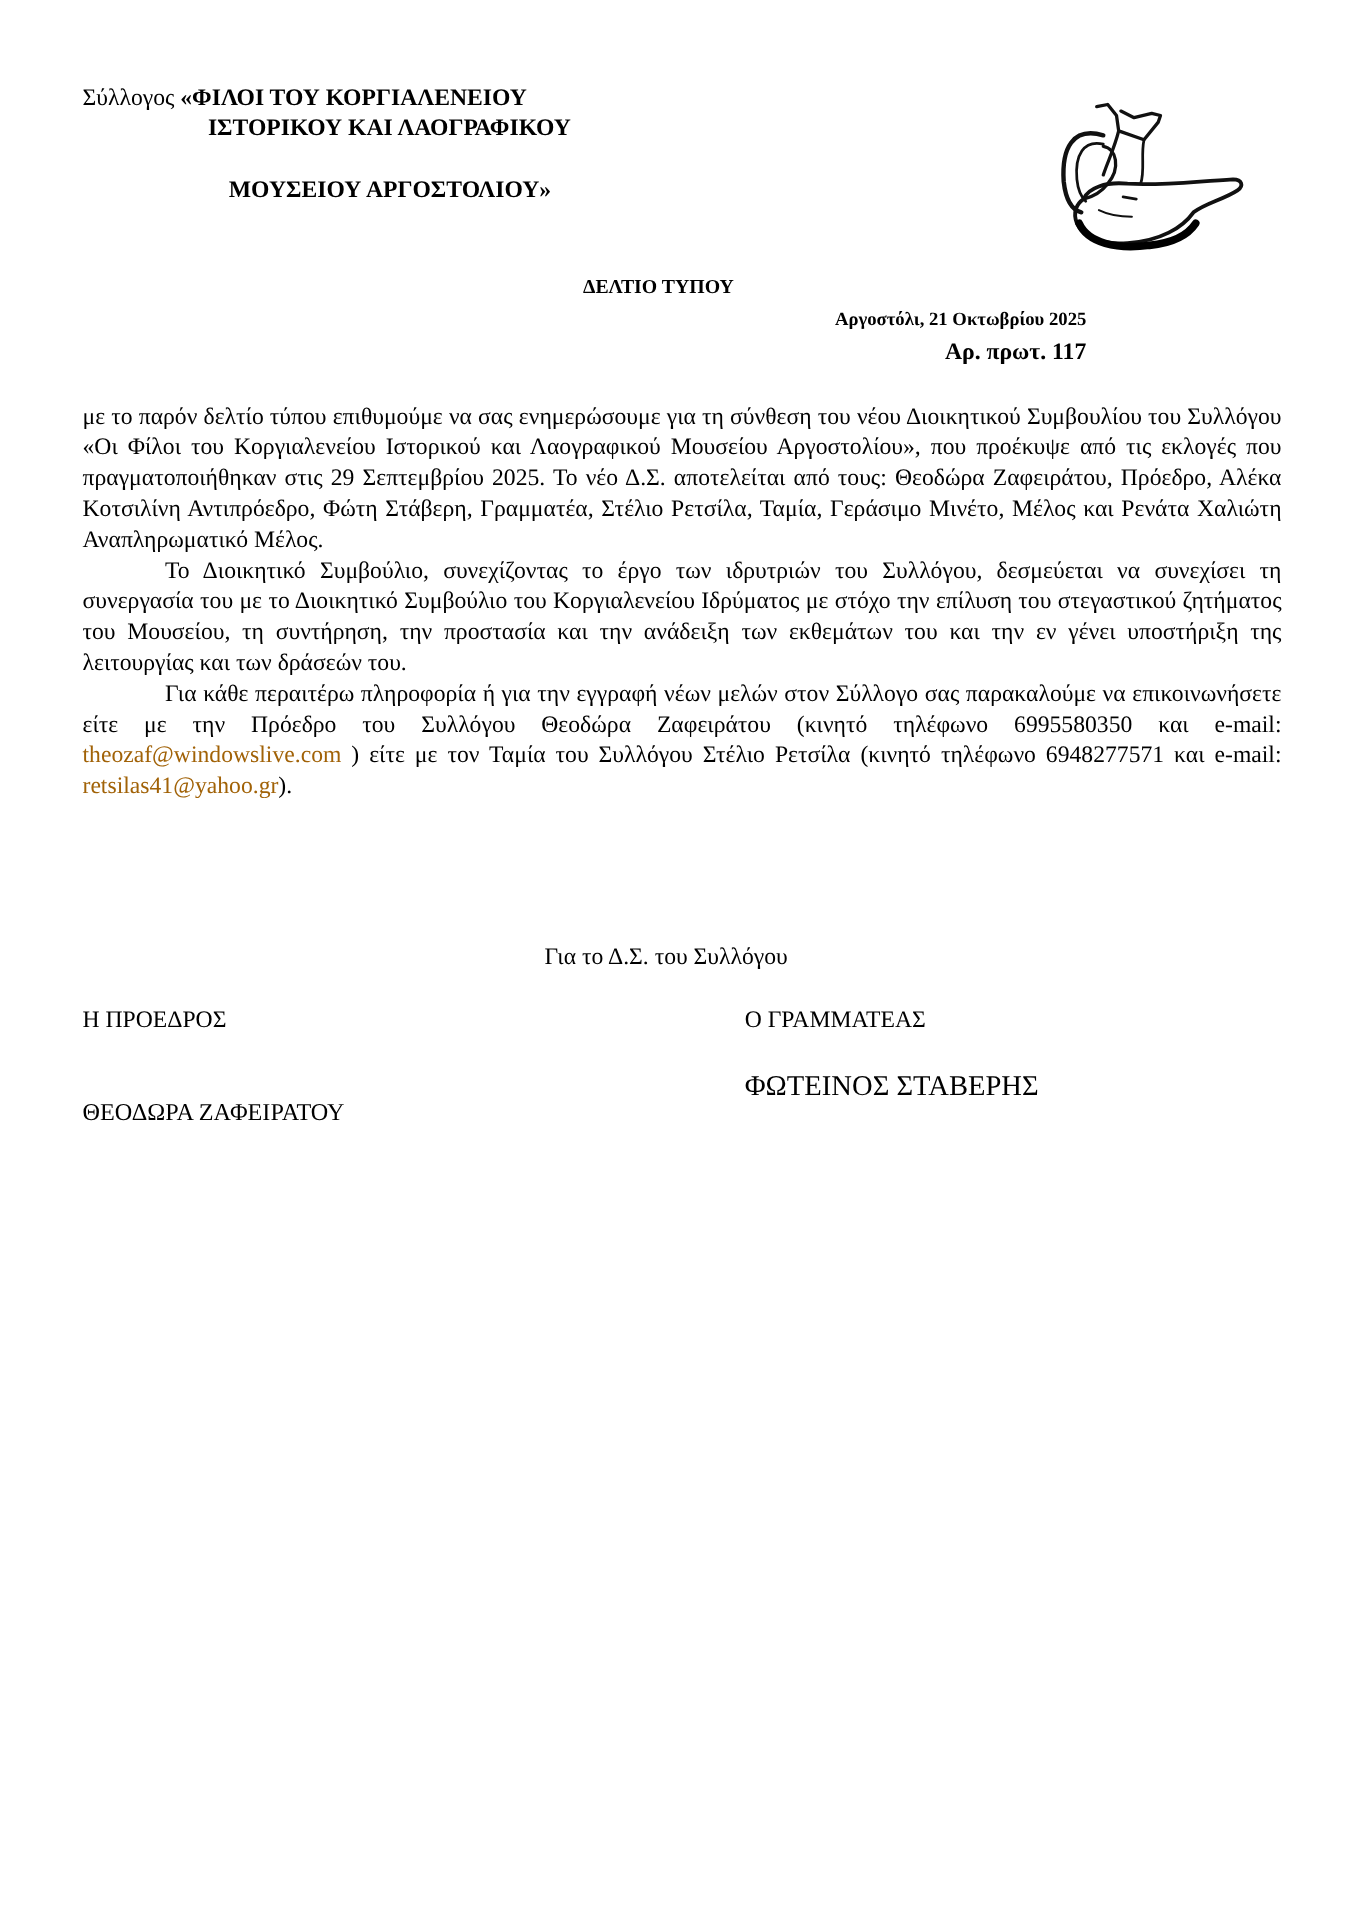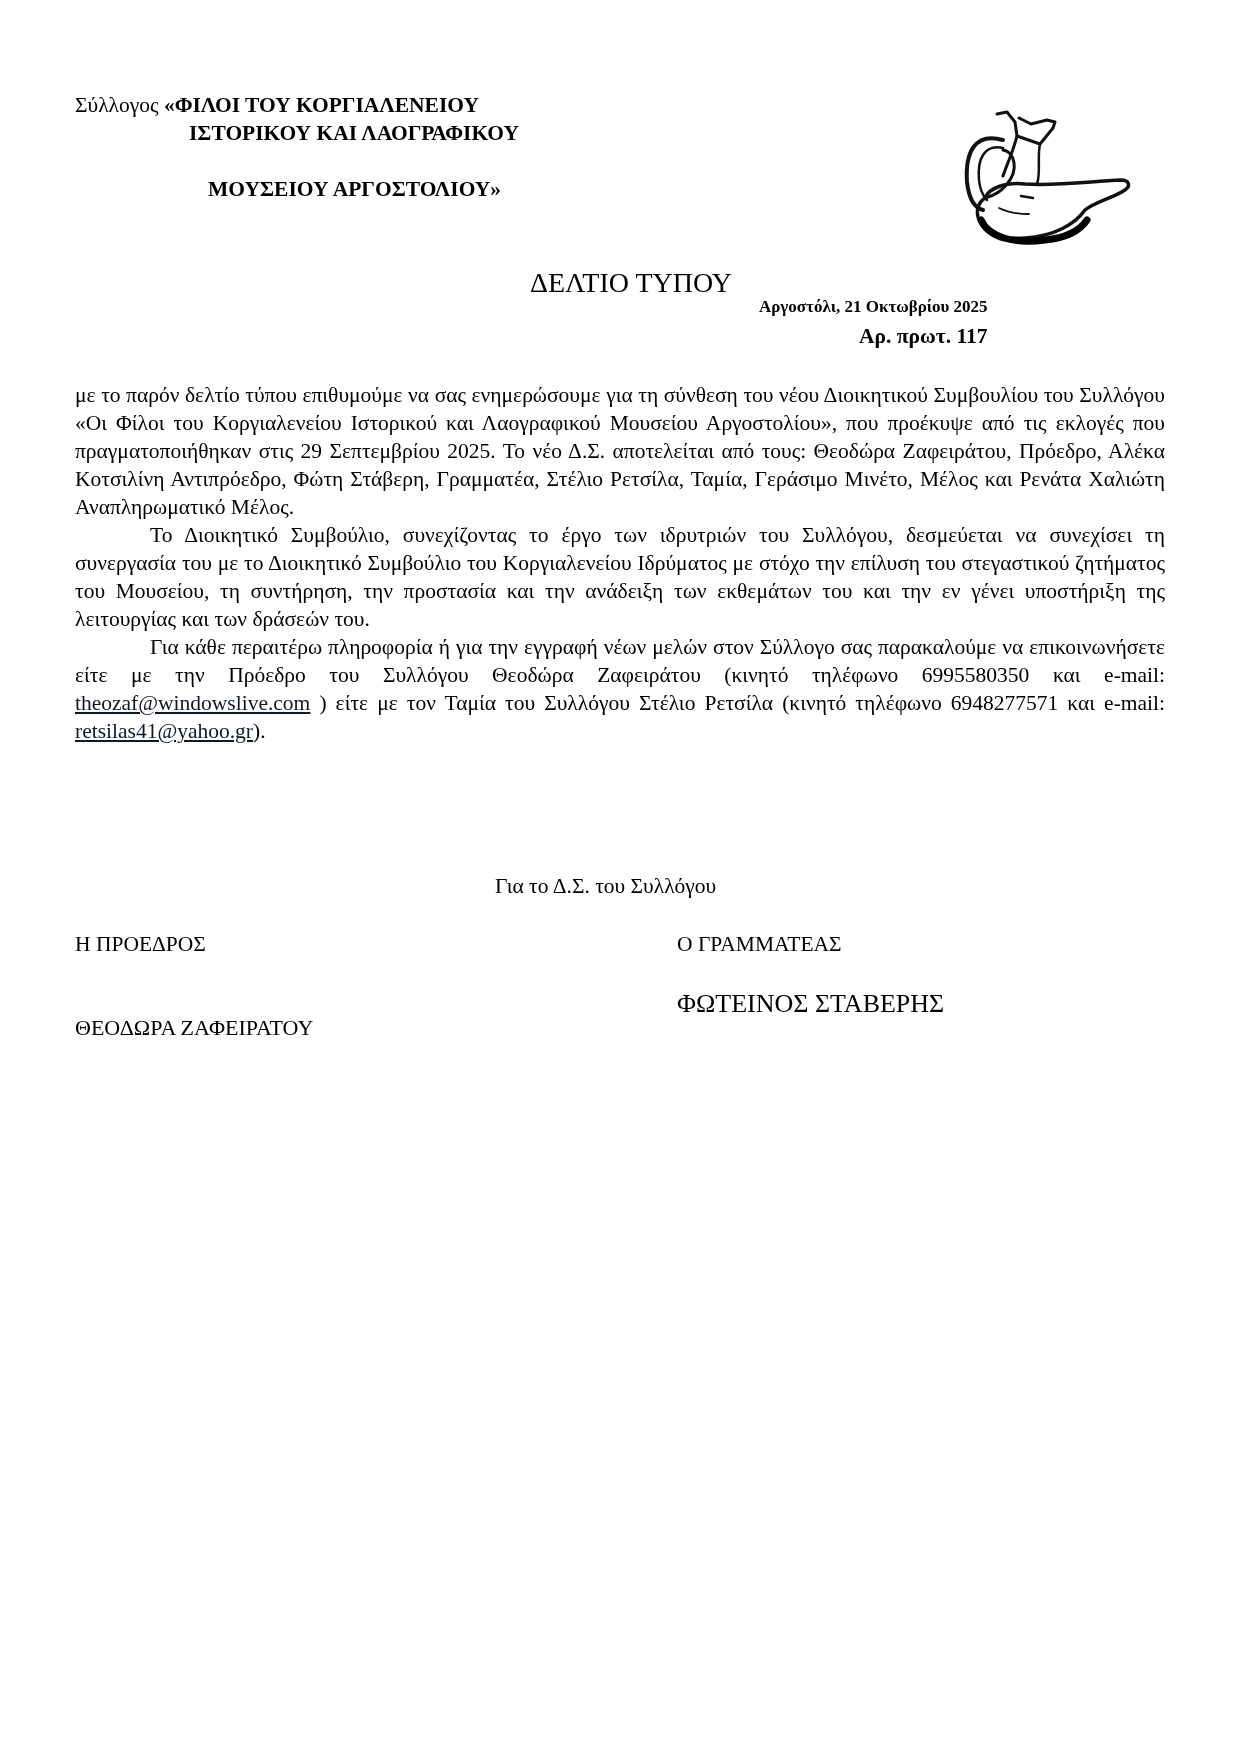--- a/index.html
+++ b/index.html
@@ -1,36 +1,36 @@
 <!DOCTYPE html>
 <html><head>
 <meta charset="utf-8">
 <style>
   html, body { margin: 0; padding: 0; background: #ffffff; }
   body { width: 1240px; height: 1755px; position: relative; overflow: hidden;
          font-family: "Liberation Serif", "DejaVu Serif", serif; color: #000; }
-  .page { position: absolute; left: 0; top: 17px; width: 1240px; height: 1346px; background: #fff; }
+  .page { position: absolute; left: 0; top: 0; width: 1240px; height: 1346px; background: #fff; }
 
   .org { position: absolute; left: 75px; top: 74px; font-size: 21.5px; line-height: 28px; }
   .org .l1 { display: block; }
   .org .l2 { display: block; padding-left: 114px; font-weight: bold; }
   .org .l3 { display: block; padding-left: 133px; font-weight: bold; margin-top: 28px; }
   .org .bold { font-weight: bold; }
 
   .logo { position: absolute; left: 945px; top: 75px; width: 200px; height: 165px; }
 
-  .title { position: absolute; left: 530px; top: 250px; font-size: 28px; font-weight: normal; }
+  .title { position: absolute; left: 530px; top: 250px; font-size: 18px; font-weight: bold; }
   .dateline { position: absolute; left: 759px; top: 280px; font-size: 17px; font-weight: bold; }
   .protocol { position: absolute; left: 859px; top: 307px; font-size: 21.5px; font-weight: bold; }
 
   .body-text { position: absolute; left: 75px; top: 364px; width: 1090px;
                font-size: 21.5px; line-height: 28px; text-align: justify; }
   .body-text p { margin: 0; }
   .indent { text-indent: 75px; }
-  .link { text-decoration: underline; color: #0f172a; }
+  .link { color: #a16207; }
 
   .sig-intro { position: absolute; left: 495px; top: 857px; font-size: 21.5px; }
   .sig-left-role { position: absolute; left: 75px; top: 915px; font-size: 21.5px; }
   .sig-right-role { position: absolute; left: 677px; top: 915px; font-size: 21.5px; }
   .sig-left-name { position: absolute; left: 75px; top: 972px; font-size: 22px; margin-top: 26px; }
   .sig-right-name { position: absolute; left: 677px; top: 972px; font-size: 26px; }
 </style>
 </head>
 <body>
 

